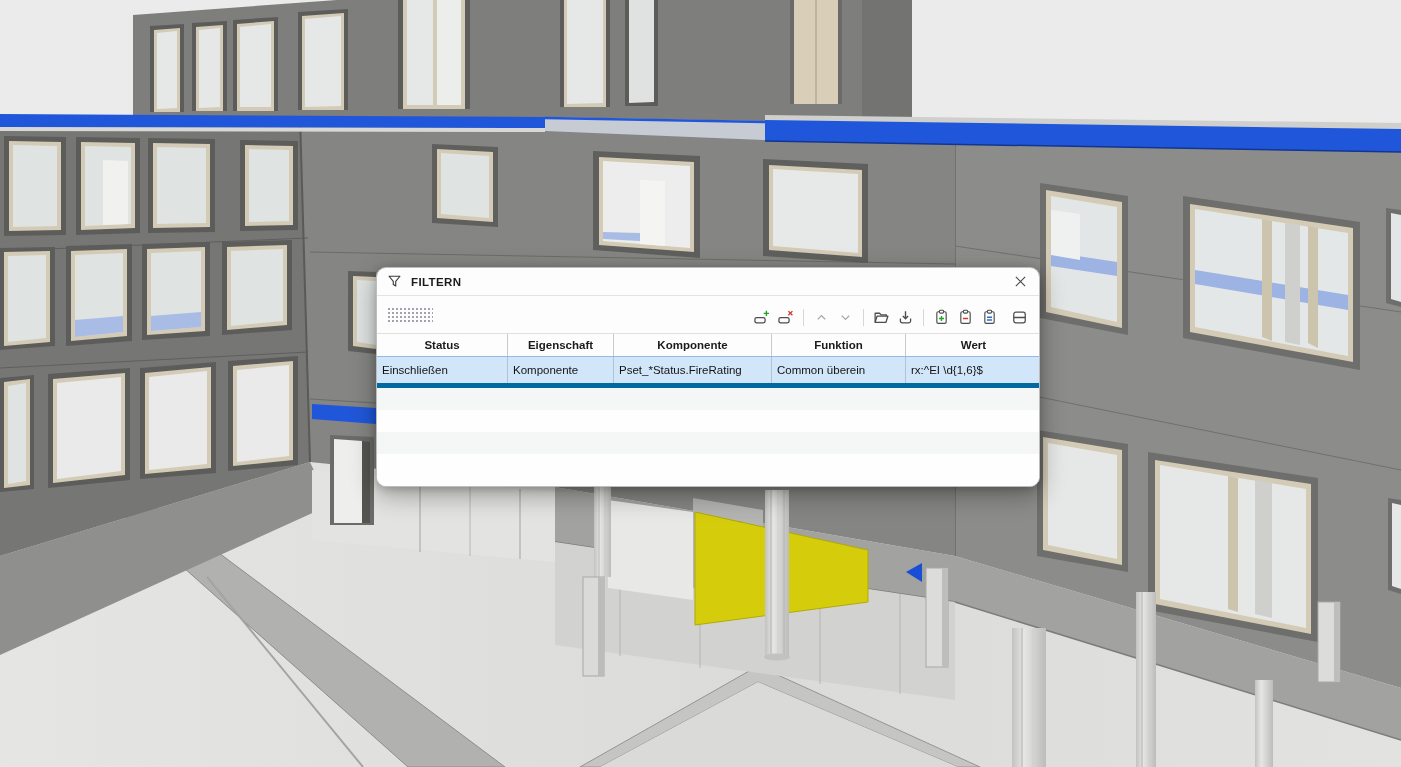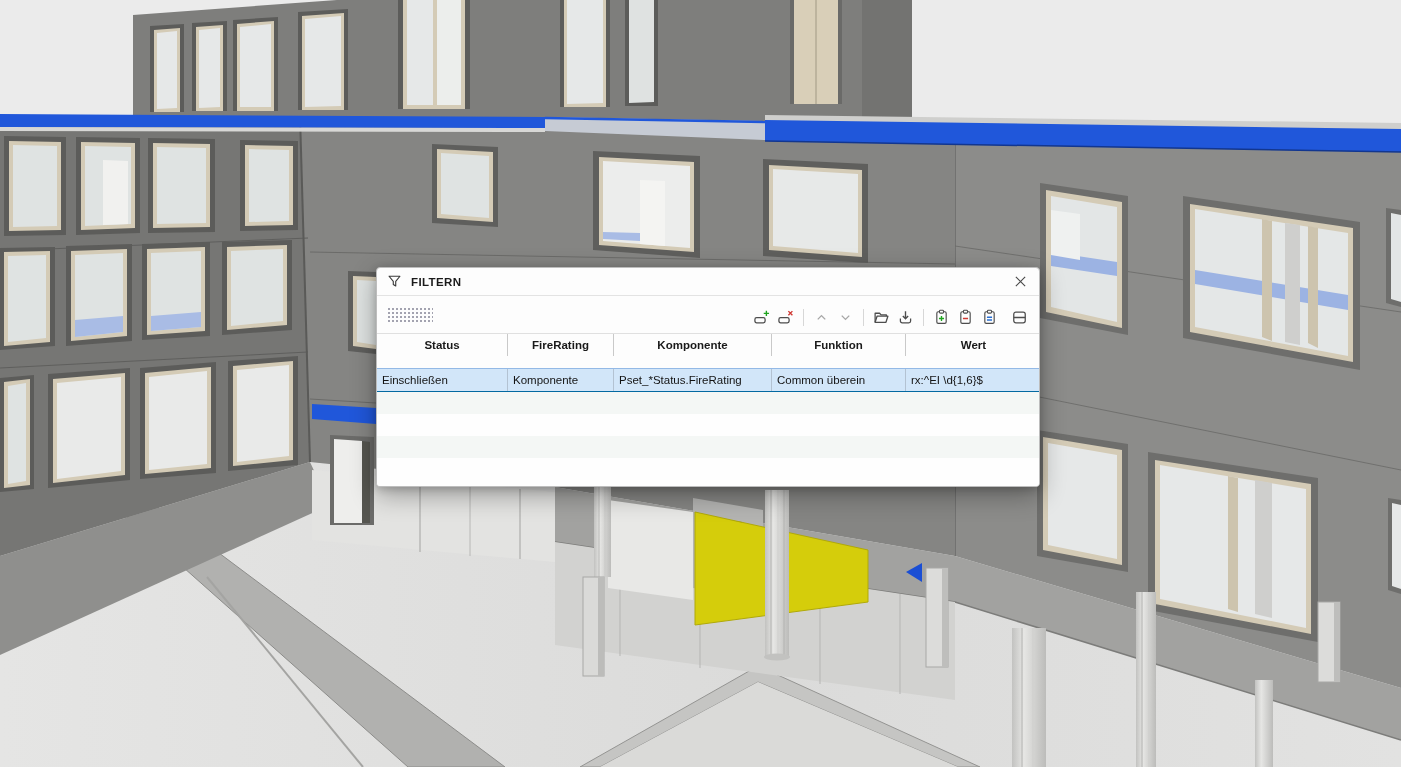--- a/index.html
+++ b/index.html
@@ -3,21 +3,21 @@
 <meta charset="utf-8">
 <style>
   html,body{margin:0;padding:0;background:#888;}
   *{box-sizing:border-box;}
   #stage{position:relative;width:1401px;height:767px;overflow:hidden;
          font-family:"Liberation Sans",sans-serif;background:#ebebeb;}
   #scene{position:absolute;left:0;top:0;}
 
   
   .dialog{position:absolute;left:376px;top:267px;width:664px;height:220px;
-          background:#fdfdfd;border:1px solid #bdbdbd;border-radius:4px;
+          background:#fdfdfd;border:1px solid #bdbdbd;border-radius:10px;
           box-shadow:0 8px 26px rgba(0,0,0,.33),0 2px 8px rgba(0,0,0,.18);
           color:#1b1b1b;overflow:hidden;}
   .titlebar{height:28px;display:flex;align-items:center;padding:0 8px 0 10px;
             border-bottom:1px solid #e3e3e3;}
   .titlebar .ttl{font-size:11.5px;font-weight:700;letter-spacing:.4px;margin-left:9px;flex:1;}
   .iconbtn{width:22px;height:22px;display:flex;align-items:center;justify-content:center;
            background:none;border:none;padding:0;cursor:default;}
   .toolbar{height:37px;position:relative;display:flex;align-items:flex-end;
            padding:0 10px 4px 10px;}
   .dots{width:46px;height:15px;margin:0 0 7px 0;
@@ -28,22 +28,22 @@
   .tbtn{width:19px;height:19px;display:flex;align-items:center;justify-content:center;
         background:none;border:none;padding:0;}
 
   
   .grid{display:grid;grid-template-columns:131px 106px 158px 134px 135px;}
   .hdr{border-top:1px solid #e0e0e0;height:23px;text-align:right;}
   .hdr .cell{display:flex;align-items:center;justify-content:center;
              font-size:11.5px;font-weight:600;color:#1a1a1a;
              border-right:1px solid #c9c9c9;}
   .hdr .cell:last-child{border-right:none;}
-  .row-sel{height:24px;background:#d2e6f9;border-top:1px solid #93b9e6;
-           border-bottom:1px solid #0369a1;margin-top:12px;}
+  .row-sel{height:32px;background:#d2e6f9;border-top:1px solid #93b9e6;
+           border-bottom:5px solid #0369a1;}
   .row-sel .cell{display:flex;align-items:center;padding:0 5px;font-size:11.5px;
                  color:#141414;border-right:1px solid #b3c2d2;
                  white-space:nowrap;overflow:hidden;}
   .row-sel .cell:last-child{border-right:none;}
   .stripe{width:100%;}
   .stripe.a{background:#f4f7f5;height:22px;}
   .stripe.b{background:#fefefe;height:22px;}
   .stripe.c{background:#f4f7f5;height:22px;}
   .stripe.d{background:#fefefe;height:41px;}
   svg{display:block;}
@@ -385,21 +385,21 @@
           <rect x="2.6" y="3" width="10.8" height="10" rx="2" fill="none" stroke="#4d4d4d" stroke-width="1.2"></rect>
           <path d="M2.6 8h10.8" stroke="#4d4d4d" stroke-width="1.2"></path>
         </svg>
             </span>
       </button>
     </div>
   </div>
 
   <div class="grid hdr">
     <div class="cell">Status</div>
-    <div class="cell">FireRating</div>
+    <div class="cell">Eigenschaft</div>
     <div class="cell">Komponente</div>
     <div class="cell">Funktion</div>
     <div class="cell">Wert</div>
   </div>
 
   <div class="grid row-sel">
     <div class="cell">Einschließen</div>
     <div class="cell">Komponente</div>
     <div class="cell">Pset_*Status.FireRating</div>
     <div class="cell">Common überein</div>

